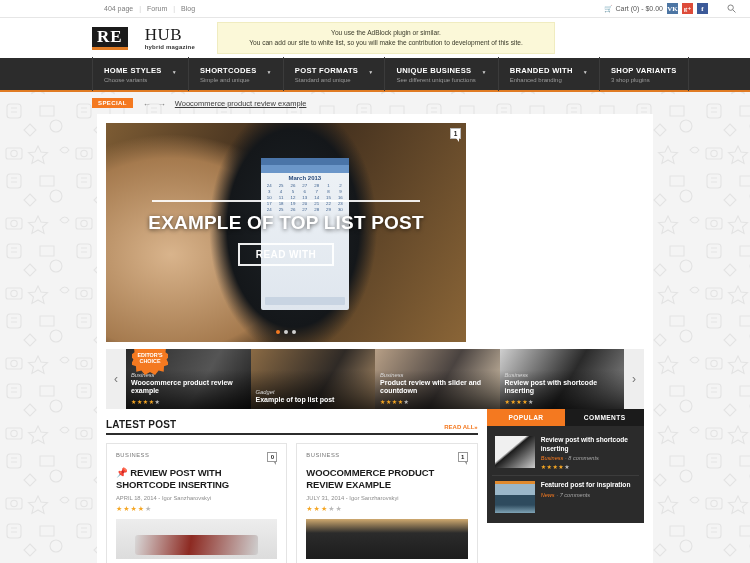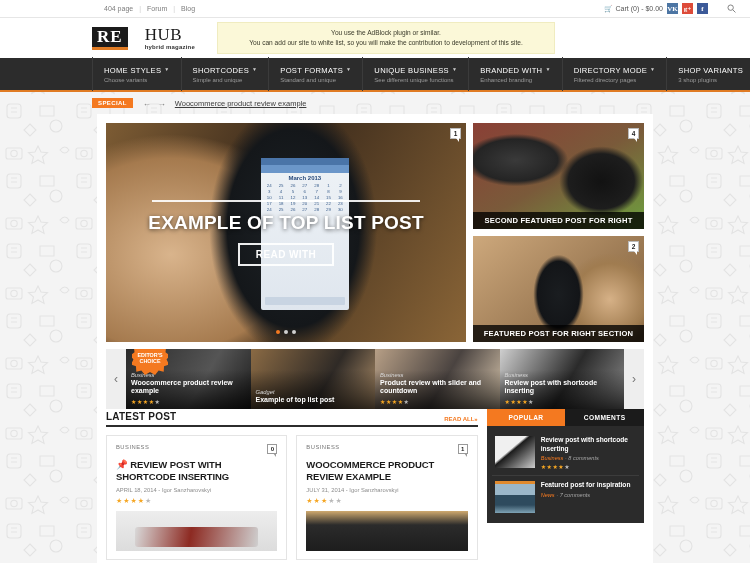--- a/index.html
+++ b/index.html
@@ -66,23 +66,23 @@
     padding-left: 92px;
   }
   .nav-item {
     padding: 0 11px; height: 34px;
     display: flex; flex-direction: column; justify-content: center;
     border-right: 1px solid #3b3b3b;
     cursor: pointer;
   }
   .nav-item:first-child { border-left: 1px solid #3b3b3b; }
   .nav-label {
-    color: #fff; font-size: 7.6px; font-weight: normal;
+    color: #fff; font-size: 7.6px; font-weight: bold;
     letter-spacing: .3px; white-space: nowrap;
-    display: flex; align-items: flex-start; gap: 3px;
+    display: flex; align-items: flex-end; gap: 10px;
   }
   .caret { font-size: 5px; color: #cfcfcf; }
   .nav-sub { color: #9a9a9a; font-size: 6px; margin-top: 2px; white-space: nowrap; }
 
   
   .special-strip {
     position: relative; z-index: 2;
     height: 22px; display: flex; align-items: center;
     padding-left: 92px;
   }
@@ -203,21 +203,21 @@
   .ed-choice {
     position: absolute; left: 6px; top: -9px; width: 36px; height: 36px;
     background: #f47920; color: #fff; font-size: 5.4px; font-weight: bold;
     display: flex; flex-direction: column; align-items: center; justify-content: center;
     line-height: 1.15; text-align: center; z-index: 3;
     clip-path: polygon(50% 0%,61% 9%,75% 4%,80% 18%,95% 19%,93% 34%,105% 43%,96% 54%,103% 68%,89% 73%,88% 88%,74% 85%,64% 97%,50% 89%,36% 97%,26% 85%,12% 88%,11% 73%,-3% 68%,4% 54%,-5% 43%,7% 34%,5% 19%,20% 18%,25% 4%,39% 9%);
   }
 
   
   .section-head {
-    display: flex; align-items: flex-end; margin-top: 2px;
+    display: flex; align-items: flex-end; margin-top: 10px;
     border-bottom: 2px solid #2c2c2c; padding-bottom: 3px;
   }
   .section-title { font-size: 10px; font-weight: bold; color: #1b1b1b; letter-spacing: .2px; }
   .read-all { margin-left: auto; font-size: 6px; color: #f47920; font-weight: bold; cursor: pointer; }
 
   .posts-row { display: flex; gap: 9px; margin-top: 8px; }
   .post-card { width: 50%; border: 1px solid #e4e4e4; padding: 8px 9px; background: #fff; }
   .pc-top { display: flex; align-items: flex-start; }
   .pc-cat { font-size: 5.8px; color: #777; letter-spacing: .5px; }
   .pc-badge {
@@ -354,27 +354,20 @@
         <span class="caret">▼</span>
       </span>
     <span class="nav-sub">See different unique functions</span>
   </div>
   <div class="nav-item">
     <span class="nav-label">
         <span>BRANDED WITH</span>
         <span class="caret">▼</span>
       </span>
     <span class="nav-sub">Enhanced branding</span>
-  </div>
-  <div class="nav-item">
-    <span class="nav-label">
-        <span>DIRECTORY MODE</span>
-        <span class="caret">▼</span>
-      </span>
-    <span class="nav-sub">Filtered directory pages</span>
   </div>
   <div class="nav-item">
     <span class="nav-label">
         <span>SHOP VARIANTS</span>
       </span>
     <span class="nav-sub">3 shop plugins</span>
   </div>
 </div>
 
 <div class="special-strip">
@@ -442,32 +435,20 @@
         <div class="hero-btn">READ WITH</div>
       </div>
       <div class="corner-badge">1</div>
       <div class="dots">
         <span class="dot active"></span>
         <span class="dot"></span>
         <span class="dot"></span>
       </div>
     </div>
 
-    <div class="right-col">
-      <div class="feat feat1">
-        <div class="f-img"></div>
-        <div class="corner-badge">4</div>
-        <div class="feat-cap">SECOND FEATURED POST FOR RIGHT</div>
-      </div>
-      <div class="feat feat2">
-        <div class="f-img"></div>
-        <div class="corner-badge">2</div>
-        <div class="feat-cap">FEATURED POST FOR RIGHT SECTION</div>
-      </div>
-    </div>
   </div>
 
   <div class="carousel">
     <div class="car-arrow">‹</div>
     <div class="car-track">
       <div class="car-item ci1">
         <div class="ed-choice">
           <span>EDITOR'S</span>
           <span>CHOICE</span>
         </div>

